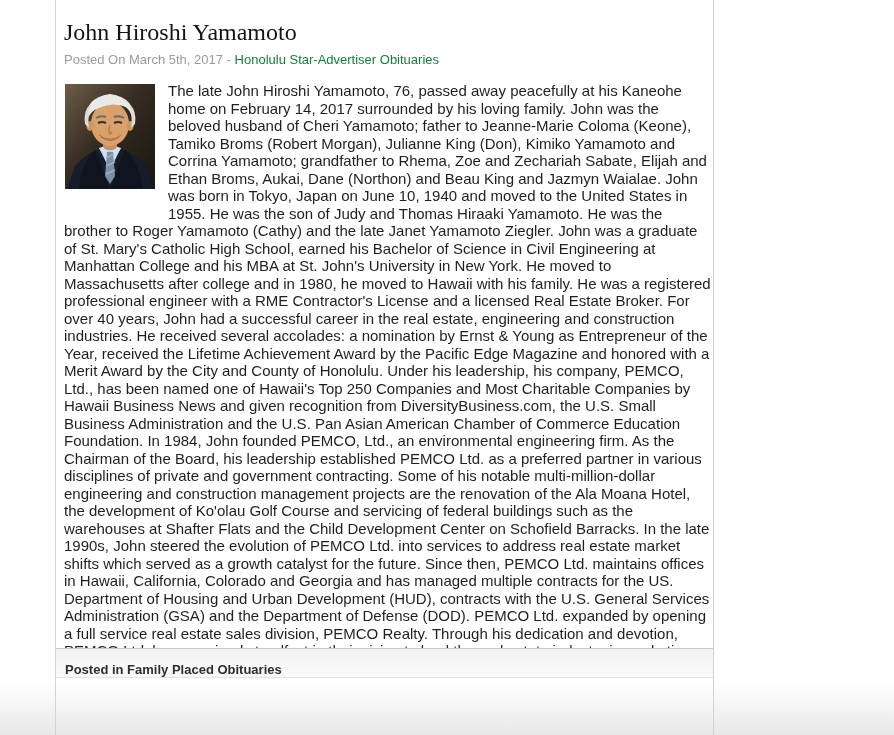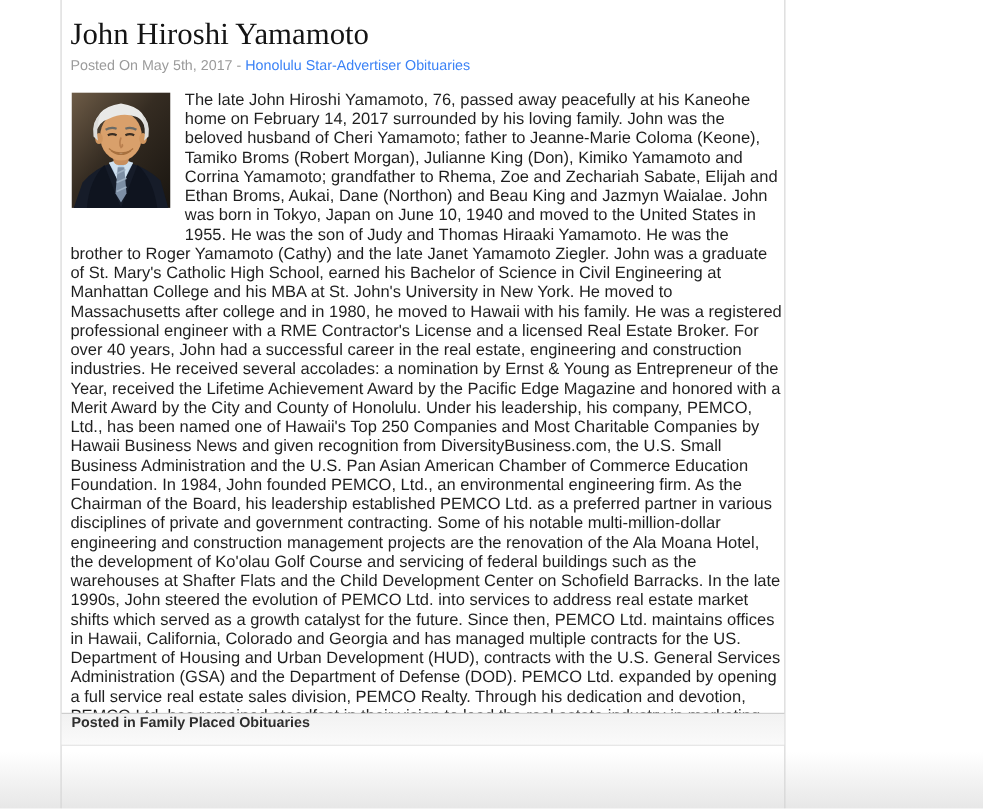--- a/index.html
+++ b/index.html
@@ -13,35 +13,35 @@
     margin-left: 55px;
     width: 659px;
     height: 735px;
     border-left: 1px solid #d3d3d3;
     border-right: 1px solid #d3d3d3;
     background: transparent;
   }
   .inner { padding: 0 0 0 8px; }
   h1.title {
     font-family: "Liberation Serif", serif;
-    font-size: 28px;
+    font-size: 24px;
     font-weight: 400;
     color: #141414;
     padding-top: 15px;
     line-height: 34px;
     letter-spacing: 0;
   }
   .posted {
     margin-top: 3px;
     font-size: 13px;
     line-height: 16px;
     color: #9b9b9b;
   }
   .posted a.cat {
-    color: #3b82f6;
+    color: #15803d;
     text-decoration: none;
     cursor: pointer;
     text-align: center;
   }
   .share-bar {
     margin-top: 11px;
     margin-right: 10px;
     border-top: 1px solid #dedede;
     border-bottom: 1px solid #dedede;
     padding: 9px 0 10px 5px;
@@ -68,37 +68,37 @@
     font-size: 15px;
     line-height: 17.5px;
     color: #1f1f1f;
   }
   .footer-band {
     border-top: 1px solid #c9c9c9;
     border-bottom: 1px solid #e2e2e2;
     background: linear-gradient(to bottom, #f2f2f2 0%, #fafafa 100%);
     height: 30px;
     display: flex;
-    align-items: flex-start;
+    align-items: flex-end;
   }
   .footer-band .footer-text {
     font-size: 13px;
     font-weight: bold;
     color: #2e2e2e;
     padding-left: 9px;
   }
 </style>
 </head>
 <body>
 
 <div class="column">
   <div class="inner">
     <h1 class="title">John Hiroshi Yamamoto</h1>
     <div class="posted">
-      <span>Posted On May 5th, 2017 - </span><a class="cat">Honolulu Star-Advertiser Obituaries</a>
+      <span>Posted On March 5th, 2017 - </span><a class="cat">Honolulu Star-Advertiser Obituaries</a>
     </div>
   </div>
 
 
   <div class="inner">
     <article>
       <div class="photo">
         <svg viewBox="0 0 90 105" xmlns="http://www.w3.org/2000/svg">
           <defs>
             <linearGradient id="bgGrad" x1="0" y1="0" x2="1" y2="1">

